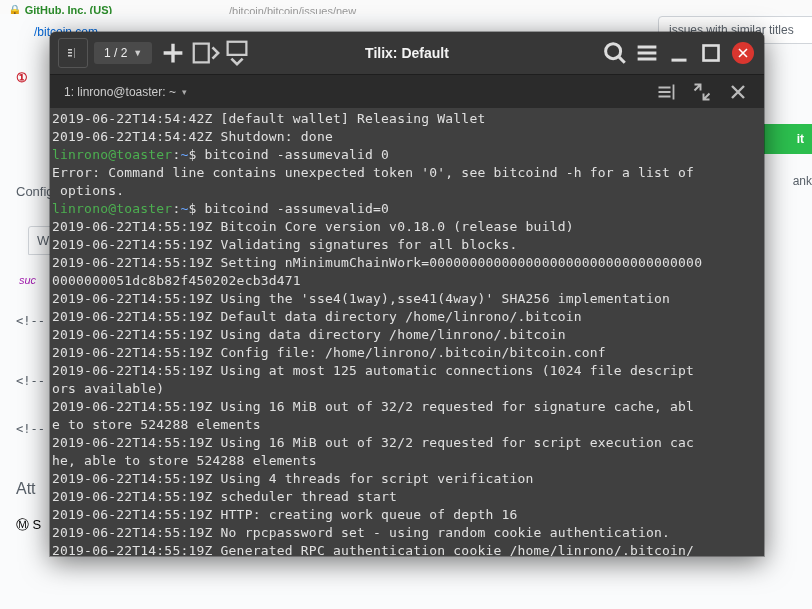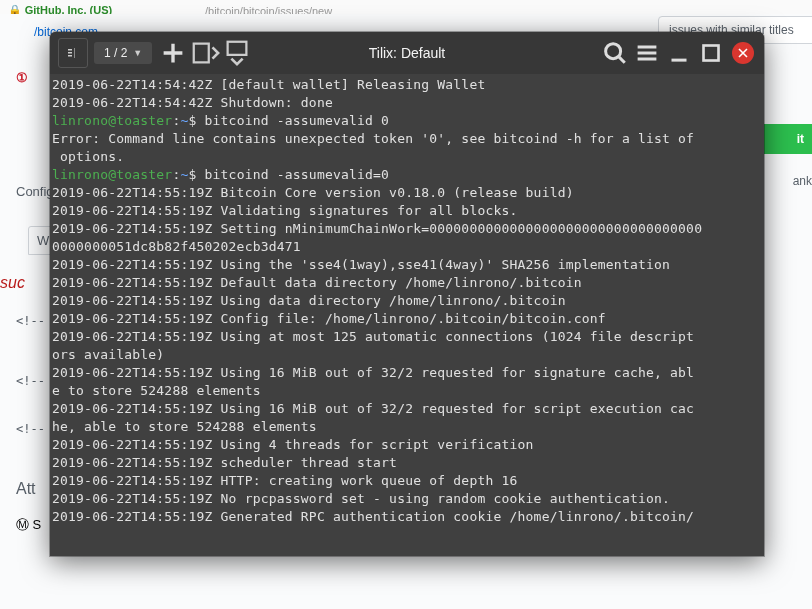--- a/index.html
+++ b/index.html
@@ -18,21 +18,21 @@
     border-bottom: 1px solid #ddd;
     display: flex;
     align-items: center;
     padding: 0 8px;
     font-size: 11px;
     color: #666;
     overflow: hidden;
   }
   .identity { color: #2a8a2a; font-weight: bold; margin-right: 6px; }
   .url-host { color: #444; margin-top: 42px; }
-  .url-rest { color: #999; }
+  .url-rest { color: #999; margin-left: 24px; }
 
   .page-behind {
     position: absolute;
     top: 14px; left: 0; right: 0; bottom: 0;
     background: #fafbfc;
     padding: 10px 20px;
     font-size: 13px;
   }
   .pb-link { color: #0366d6; font-size: 12px; margin-left: 14px; }
   .pb-right-box {
@@ -50,21 +50,21 @@
   .pb-submit {
     position: absolute; right: -6px; top: 110px;
     background: #2cbe4e; color: #fff; border-radius: 3px;
     padding: 8px 14px; font-size: 12px; font-weight: 600;
     width: 60px; text-align: right;
   }
   .pb-thanks { position: absolute; right: -6px; top: 160px; color:#586069; font-size: 12px; }
   .pb-marker { position:absolute; left:16px; color:#cb2431; font-weight:bold; }
   .pb-m1 { top:56px; } .pb-rel { position:absolute; left:16px; top:170px; color:#586069; font-size:13px; }
   .pb-w  { position:absolute; left:28px; top:212px; border:1px solid #d1d5da; padding:6px 8px; font-size:13px; color:#586069; border-radius:3px 3px 0 0; }
-  .pb-suc{ position:absolute; left:0; top:260px; color:#b91c1c; font-size:16px; font-style:italic;}
+  .pb-suc{ position:absolute; left:19px; top:260px; color:#a21caf; font-size:11px; font-style:italic;}
   .pb-cmnt{ position:absolute; left:16px; color:#586069; font-size:12px; font-family:monospace; }
   .pb-c1{top:300px;} .pb-c2{top:360px;} .pb-c3{top:408px;}
   .pb-att{ position:absolute; left:16px; top:466px; color:#586069; font-size:16px; }
   .pb-md { position:absolute; left:16px; top:502px; }
 
   
   .tilix {
     position: absolute;
     top: 32px; left: 50px;
     width: 714px; height: 524px;
@@ -88,21 +88,21 @@
     border-radius: 3px; cursor: pointer; color:#ddd;
   }
   .tb-hamburger-icon { padding:4px 6px; border:1px solid #555; border-radius:3px; margin-left:2px; }
   .tb-pill {
     display:flex; align-items:center; gap:6px;
     background: #4a4a4a; padding: 4px 10px; border-radius: 3px;
     font-size: 12px; color:#eee; margin: 4px 4px;
   }
   .chev-down { font-size:9px; opacity:.8; }
   .tb-spacer { flex:1; }
-  .tb-title { position:absolute; left:0; right:0; text-align:center; font-size:14px; font-weight:400; color:#f3f3f3; pointer-events:none; }
+  .tb-title { position:absolute; left:0; right:0; text-align:center; font-size:14px; font-weight:700; color:#f3f3f3; pointer-events:none; }
   .close-circle {
     width:22px; height:22px; border-radius:50%; background:#d9362f;
     display:flex;align-items:center;justify-content:center; margin:0 4px;
   }
   .close-circle svg{width:10px;height:10px;}
 
   .tabbar {
     height: 34px; background:#2b2b2b; border-top:1px solid #1e1e1e;
     display:flex; align-items:center; color:#ccc; padding:0 6px; font-size:12px;
   }
@@ -211,15 +211,39 @@
           <rect x="4" y="4" width="8" height="8" stroke="#ddd" stroke-width="1.4" fill="none"></rect>
         </svg>
     </div>
     <div class="close-circle">
       <svg viewBox="0 0 10 10">
           <path d="M1 1l8 8M9 1l-8 8" stroke="#fff" stroke-width="1.6"></path>
         </svg>
     </div>
   </div>
 
+  <div class="tabbar">
+    <div class="tab">
+      <span>1: linrono@toaster: ~</span>
+      <span class="chev-down">▾</span>
+    </div>
+    <div class="tabbar-right">
+      <div class="tb-btn">
+        <svg viewBox="0 0 16 16">
+            <path d="M3 5h8M3 8h8M3 11h8" stroke="#bbb" stroke-width="1.4"></path>
+            <path d="M13 3v10" stroke="#bbb" stroke-width="1.2"></path>
+          </svg>
+      </div>
+      <div class="tb-btn">
+        <svg viewBox="0 0 16 16">
+            <path d="M3 7l4-4M3 3h4v4M13 9l-4 4M13 13H9V9" stroke="#bbb" stroke-width="1.3" fill="none"></path>
+          </svg>
+      </div>
+      <div class="tb-btn">
+        <svg viewBox="0 0 16 16">
+            <path d="M4 4l8 8M12 4l-8 8" stroke="#bbb" stroke-width="1.6"></path>
+          </svg>
+      </div>
+    </div>
+  </div>
 
   <div class="term" id="term"><div class="term-line"><span class="w">2019-06-22T14:54:42Z [default wallet] Releasing Wallet</span></div><div class="term-line"><span class="w">2019-06-22T14:54:42Z Shutdown: done</span></div><div class="term-line"><span class="g">linrono@toaster</span><span class="w">:</span><span class="b">~</span><span class="w">$</span><span class="w"> bitcoind -assumevalid 0</span></div><div class="term-line"><span class="w">Error: Command line contains unexpected token '0', see bitcoind -h for a list of</span></div><div class="term-line"><span class="w"> options.</span></div><div class="term-line"><span class="g">linrono@toaster</span><span class="w">:</span><span class="b">~</span><span class="w">$</span><span class="w"> bitcoind -assumevalid=0</span></div><div class="term-line"><span class="w">2019-06-22T14:55:19Z Bitcoin Core version v0.18.0 (release build)</span></div><div class="term-line"><span class="w">2019-06-22T14:55:19Z Validating signatures for all blocks.</span></div><div class="term-line"><span class="w">2019-06-22T14:55:19Z Setting nMinimumChainWork=0000000000000000000000000000000000</span></div><div class="term-line"><span class="w">0000000051dc8b82f450202ecb3d471</span></div><div class="term-line"><span class="w">2019-06-22T14:55:19Z Using the 'sse4(1way),sse41(4way)' SHA256 implementation</span></div><div class="term-line"><span class="w">2019-06-22T14:55:19Z Default data directory /home/linrono/.bitcoin</span></div><div class="term-line"><span class="w">2019-06-22T14:55:19Z Using data directory /home/linrono/.bitcoin</span></div><div class="term-line"><span class="w">2019-06-22T14:55:19Z Config file: /home/linrono/.bitcoin/bitcoin.conf</span></div><div class="term-line"><span class="w">2019-06-22T14:55:19Z Using at most 125 automatic connections (1024 file descript</span></div><div class="term-line"><span class="w">ors available)</span></div><div class="term-line"><span class="w">2019-06-22T14:55:19Z Using 16 MiB out of 32/2 requested for signature cache, abl</span></div><div class="term-line"><span class="w">e to store 524288 elements</span></div><div class="term-line"><span class="w">2019-06-22T14:55:19Z Using 16 MiB out of 32/2 requested for script execution cac</span></div><div class="term-line"><span class="w">he, able to store 524288 elements</span></div><div class="term-line"><span class="w">2019-06-22T14:55:19Z Using 4 threads for script verification</span></div><div class="term-line"><span class="w">2019-06-22T14:55:19Z scheduler thread start</span></div><div class="term-line"><span class="w">2019-06-22T14:55:19Z HTTP: creating work queue of depth 16</span></div><div class="term-line"><span class="w">2019-06-22T14:55:19Z No rpcpassword set - using random cookie authentication.</span></div><div class="term-line"><span class="w">2019-06-22T14:55:19Z Generated RPC authentication cookie /home/linrono/.bitcoin/</span></div></div>
 </div>
 
 </body></html>

